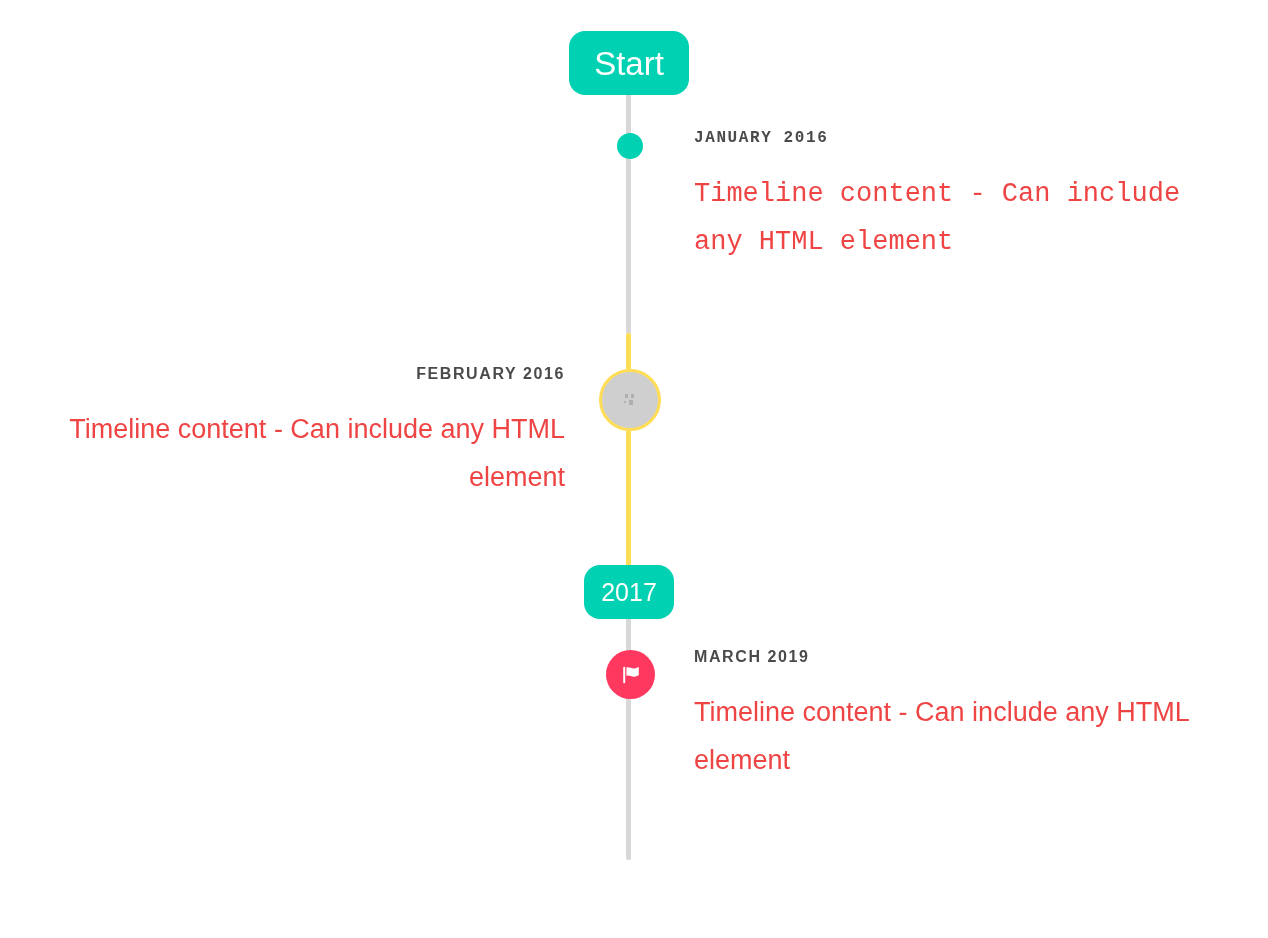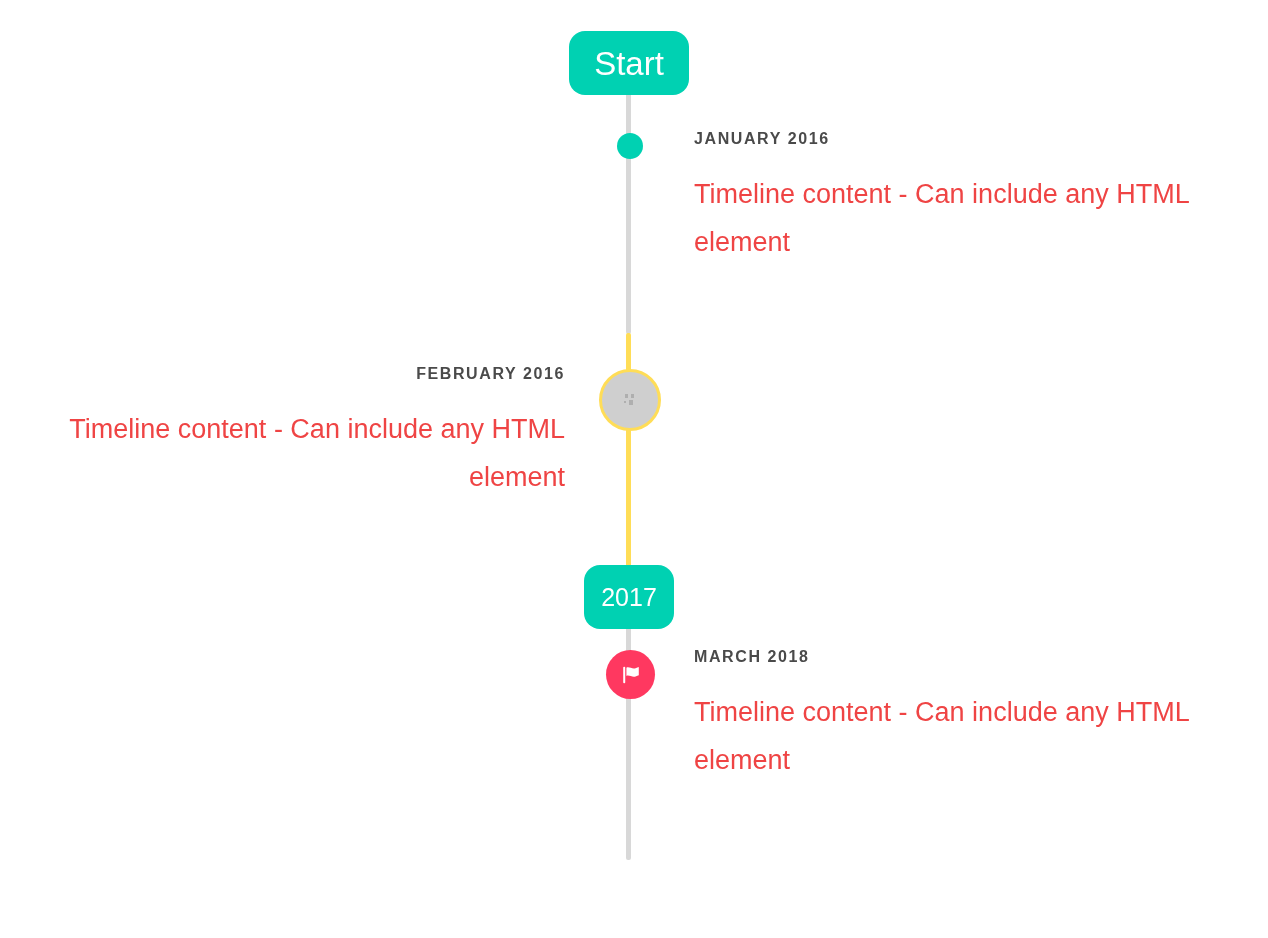--- a/index.html
+++ b/index.html
@@ -45,21 +45,21 @@
     line-height: 1;
     user-select: none;
   }
   .pill-start {
     left: 569px;  top: 31px;
     width: 120px; height: 64px;
     font-size: 33px;
   }
   .pill-year {
     left: 584px;  top: 565px;
-    width: 90px;  height: 64px;
+    width: 90px;  height: 54px;
     font-size: 25px;
   }
   .pill-end {
     left: 576px;  top: 849px;
     width: 106px; height: 62px;
     font-size: 33px;
   }
 
   
   .marker {
@@ -92,21 +92,21 @@
   }
   .flag-icon { width: 22px; height: 22px; display:block; }
 
   
   .entry {
     position: absolute;
   }
   .entry-right { left: 694px; width: 524px; text-align: left; }
   .entry-left  { left: 40px;  width: 525px; text-align: right; }
 
-  .entry-1 { top: 130px; }
+  .entry-1 { top: 130px; font-family: Liberation Mono, monospace; }
   .entry-2 { top: 365px; text-align: right; }
   .entry-3 { top: 648px; }
 
   .entry-heading {
     font-size: 16px;
     font-weight: bold;
     letter-spacing: 1.6px;
     color: #4a4a4a;
     margin: 0 0 22px 0;
     line-height: 1.1;
@@ -155,18 +155,18 @@
     <span>2017</span>
   </div>
 
   <div class="marker marker-flag">
     <svg class="flag-icon" viewBox="0 0 24 24">
       <rect x="3.5" y="3" width="2.2" height="18" rx="1" fill="#ffffff"></rect>
       <path d="M7 4 C10 2.6 13.5 6 17 4.6 C18.5 4 19.5 3.6 20.5 3.4 L20.5 12.4 C19.5 12.6 18.5 13 17 13.6 C13.5 15 10 11.6 7 13 Z" fill="#ffffff"></path>
     </svg>
   </div>
   <div class="entry entry-right entry-3">
-    <p class="entry-heading">MARCH 2018</p>
+    <p class="entry-heading">MARCH 2019</p>
     <p class="entry-body">Timeline content - Can include any HTML element</p>
   </div>
 
 
 </div>
 
 </body></html>

